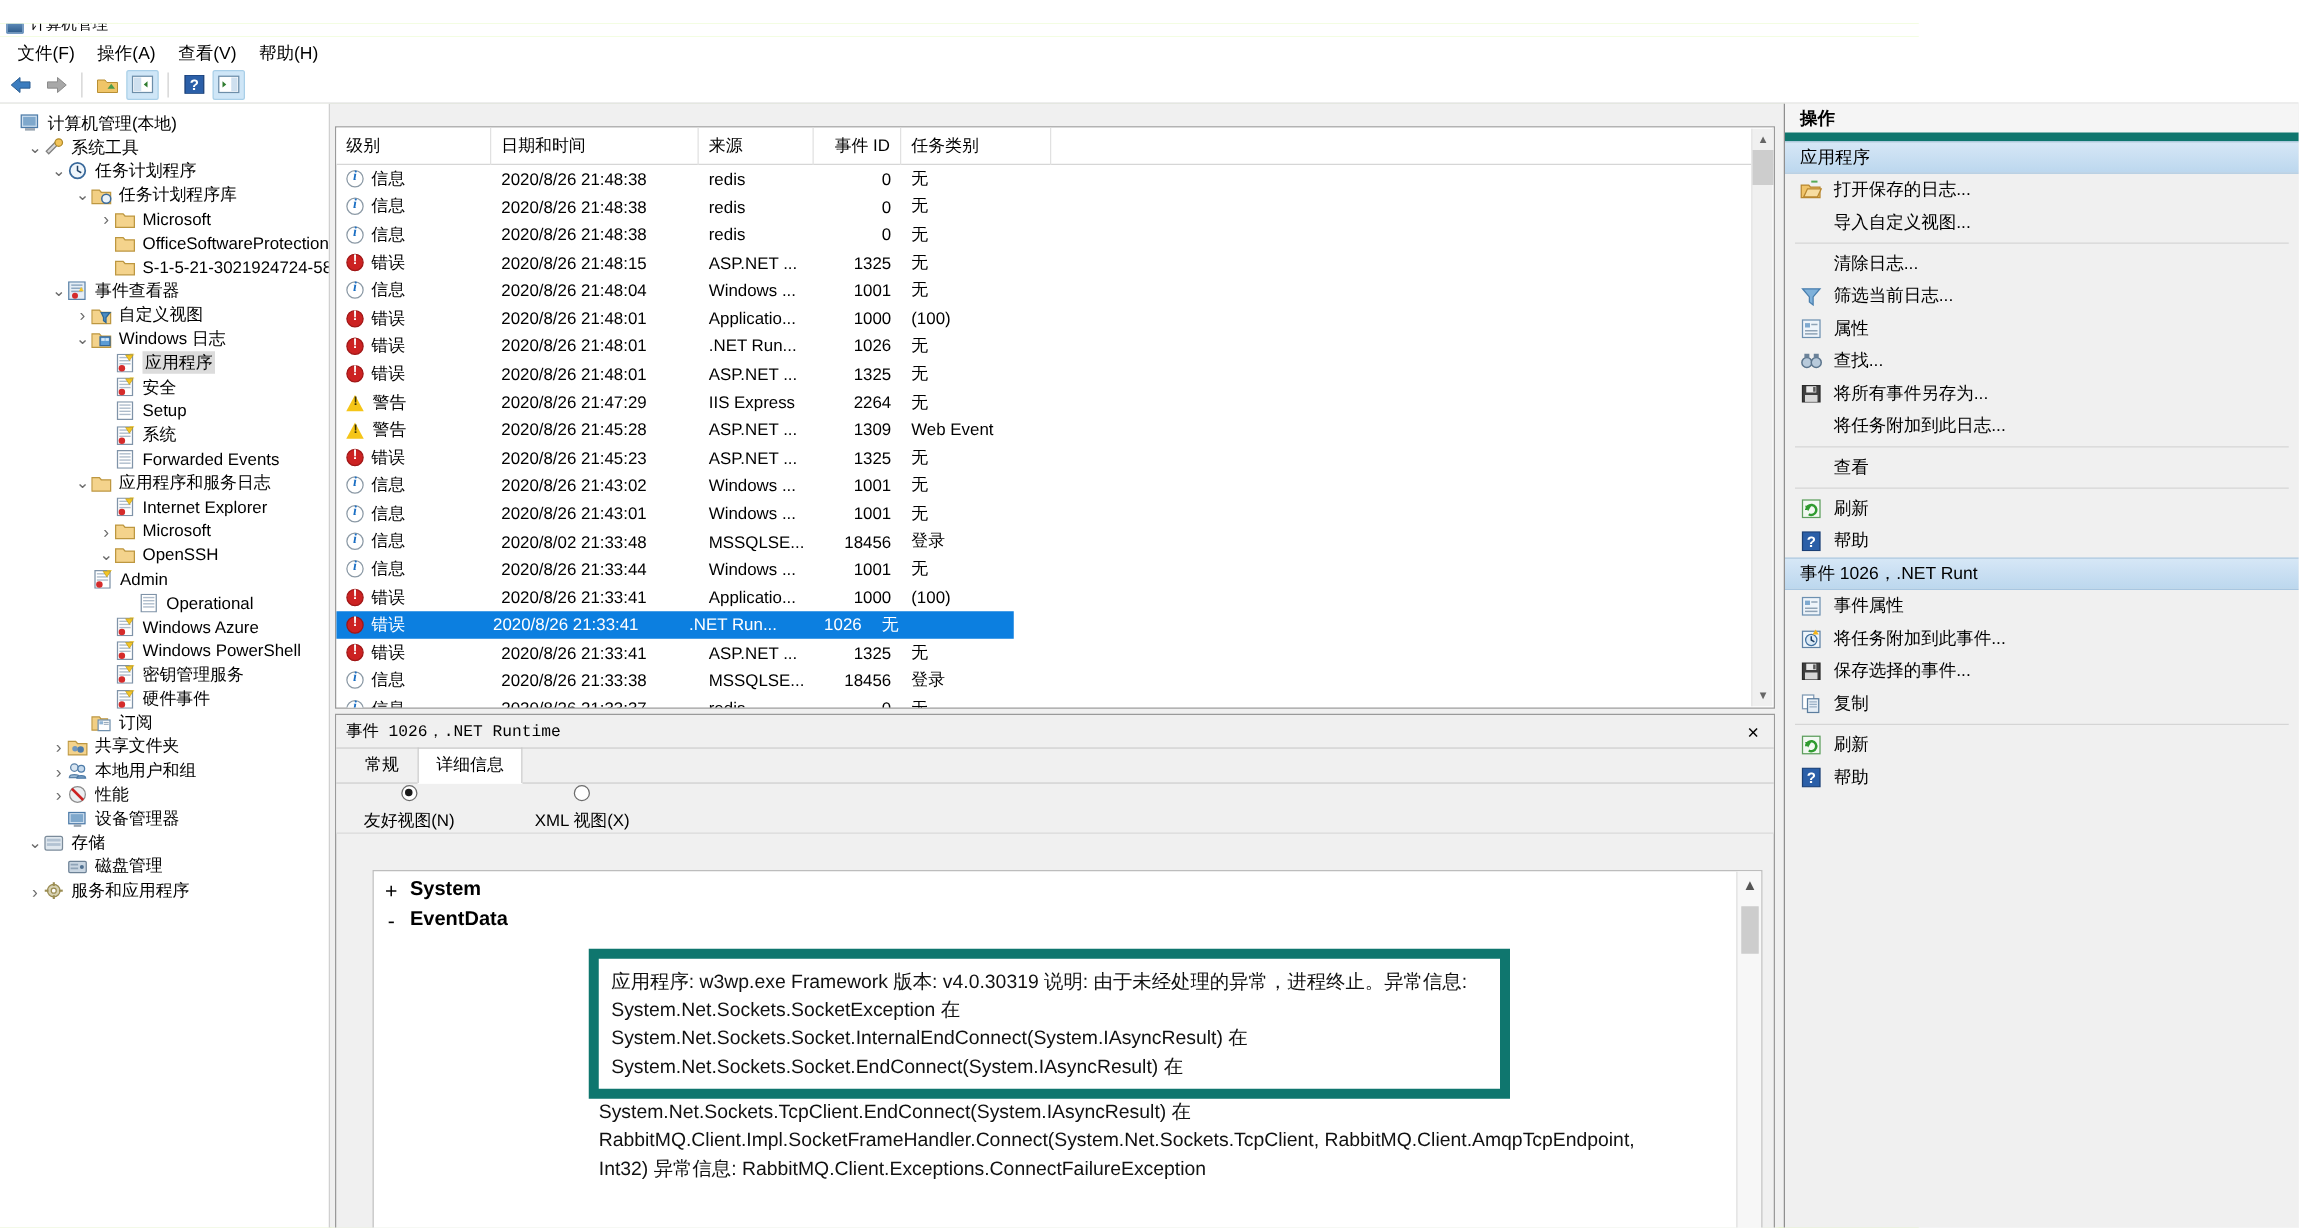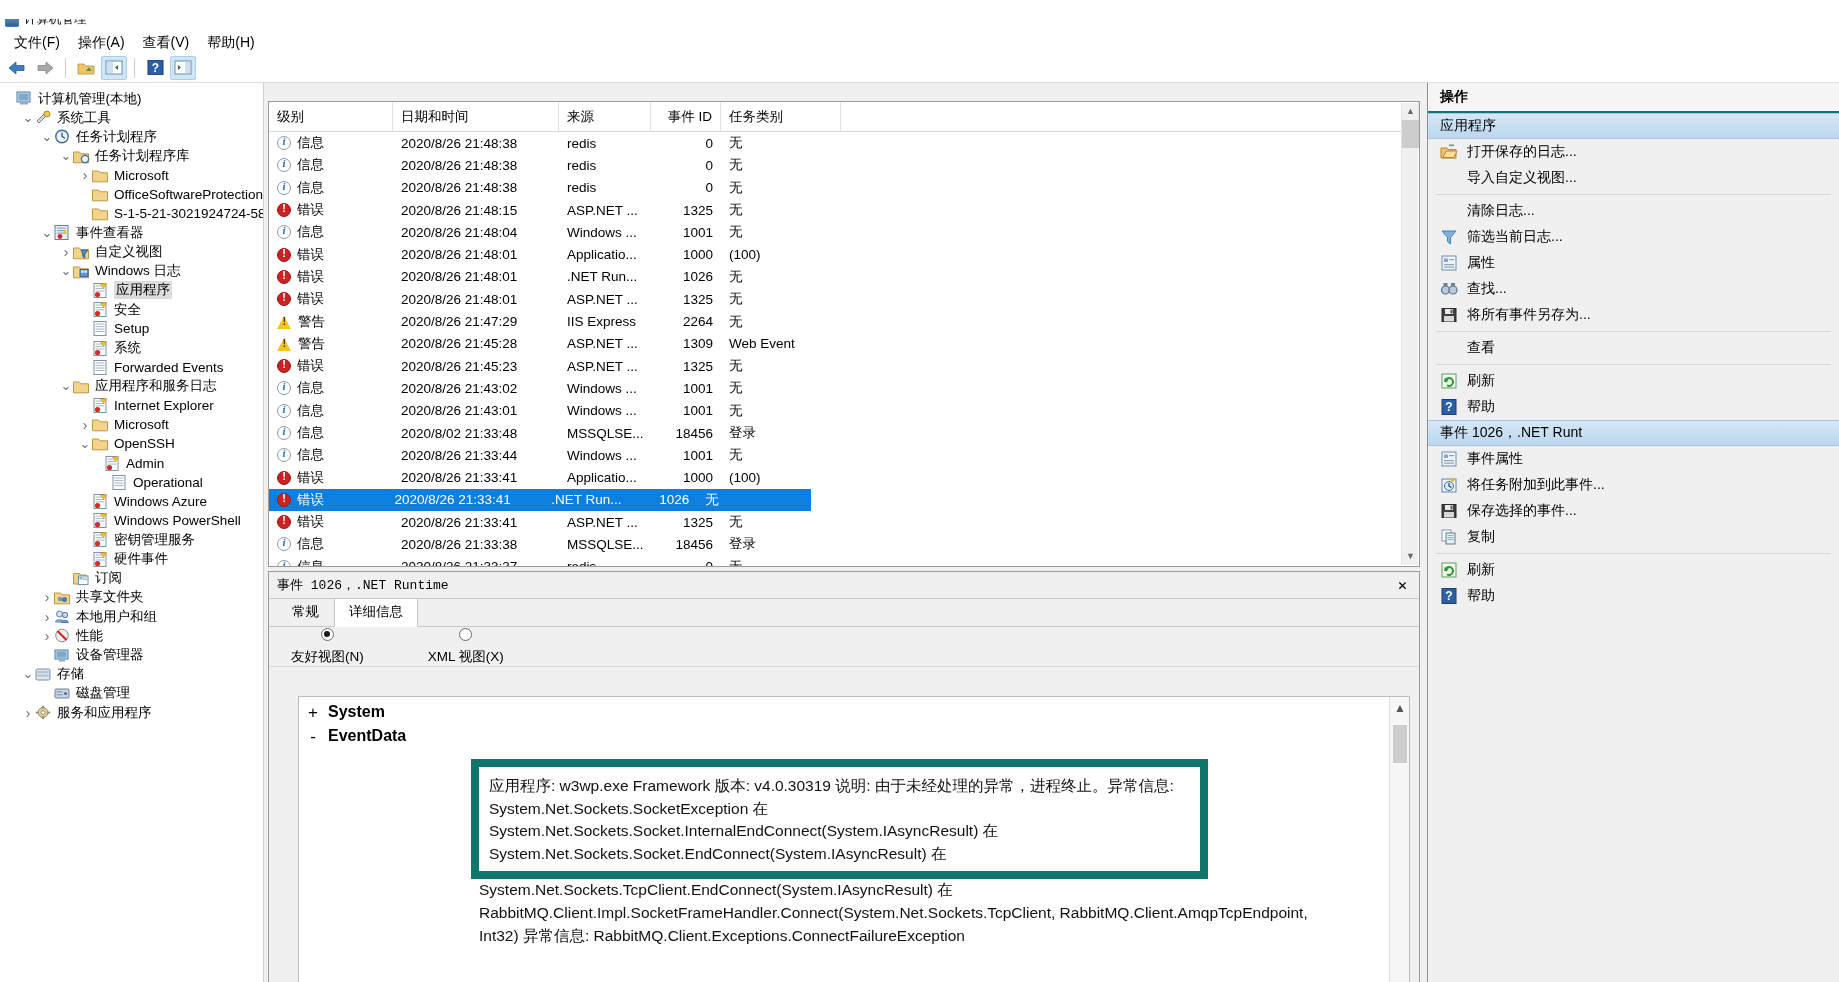--- a/index.html
+++ b/index.html
@@ -164,21 +164,21 @@
   .detail-vscroll .dbtn { width:20px; height:22px; text-align:center; line-height:22px; color:#555; font-size:12px; }
   .detail-vscroll .dbtn.bot { position:absolute; bottom:0; }
   .detail-vscroll .dthumb { position:absolute; left:3px; top:28px; width:14px; height:38px; background:#cdcdcd; }
 
   
   .actions-pane {
     position:absolute; left:1427px; top:0; width:412px; height:918px;
     background:#f0f0f0; border-left:1px solid #8f8f8f;
   }
   .actions-header { height:30px; display:flex; align-items:center; padding-left:12px;
-    font-weight:bold; font-size:14px; border-bottom:2px solid #0f766e; background:#f5f5f5; }
+    font-weight:bold; font-size:14px; border-bottom:7px solid #0f766e; background:#f5f5f5; }
   .act-group-title {
     height:26px; display:flex; align-items:center; padding-left:12px; font-size:14px;
     background:linear-gradient(#d6e7f6,#bcd7ee); border-top:1px solid #a8c6e0; border-bottom:1px solid #a8c6e0;
   }
   .act-item { height:26px; display:flex; align-items:center; gap:9px; padding-left:12px; font-size:14px;
     white-space:nowrap; overflow:hidden; }
   .act-item .aicon { width:18px; min-width:18px; height:16px; display:inline-block; }
   .act-item.noicon { padding-left:39px; }
   .act-sep { height:1px; background:#d5d5d5; margin:3px 8px; }
 </style>
@@ -418,21 +418,21 @@
               </svg></span>
             <span class="tlabel">Microsoft</span>
           </div>
           <div class="tnode" style="padding-left: 78px;">
             <span class="twist" style="font-size: 13px; line-height: 6px;">⌄</span>
             <span class="ticon"><svg width="17" height="15">
                 <path d="M0.5 3 h6 l1.5 1.8 H15.5 v9 H0.5 Z" fill="#f4d38c" stroke="#bd9740"></path>
               </svg></span>
             <span class="tlabel">OpenSSH</span>
           </div>
-          <div class="tnode" style="padding-left: 90px;">
+          <div class="tnode" style="padding-left: 60px;">
             <span class="twist"></span>
             <span class="ticon"><svg width="17" height="15">
                 <rect x="2" y="0.5" width="12" height="14" fill="#ffffff" stroke="#7f93a8"></rect>
                 <rect x="3.5" y="2.5" width="9" height="1.1" fill="#aebccb"></rect>
                 <rect x="3.5" y="5" width="9" height="1.1" fill="#aebccb"></rect>
                 <rect x="3.5" y="7.5" width="9" height="1.1" fill="#aebccb"></rect>
                 <polygon points="11.5,0.5 15.5,0.5 13.5,-3" fill="#f4c524"></polygon>
                 <polygon points="8.5,1 14.5,1 11.5,5.5" fill="#f4c524" stroke="#b8930f" stroke-width="0.5"></polygon>
                 <circle cx="5.5" cy="11.5" r="2.6" fill="#d52b2b"></circle>
               </svg></span>
@@ -894,20 +894,23 @@
           </div>
           <div class="act-item">
             <span class="aicon"><svg width="18" height="16">
                 <rect x="2" y="1.5" width="14" height="13" fill="#3f3f3f" stroke="#2a2a2a"></rect>
                 <rect x="5" y="2" width="8" height="5" fill="#e9e9e9"></rect>
                 <rect x="10.5" y="2.6" width="2" height="3.8" fill="#5a5a5a"></rect>
                 <rect x="4" y="9" width="10" height="5.5" fill="#d8d8d8"></rect>
               </svg></span>
             <span>将所有事件另存为...</span>
           </div>
+          <div class="act-item noicon">
+            <span>将任务附加到此日志...</span>
+          </div>
           <div class="act-sep"></div>
           <div class="act-item noicon">
             <span>查看</span>
           </div>
           <div class="act-sep"></div>
           <div class="act-item">
             <span class="aicon"><svg width="18" height="16">
                 <rect x="2" y="1" width="14" height="14" fill="#f2f8f2" stroke="#5c9e5c"></rect>
                 <path d="M5 9 a4 4 0 1 1 2 3.4" fill="none" stroke="#2f9b2f" stroke-width="2"></path>
                 <polygon points="4,5.5 9,5.5 6.5,10" fill="#2f9b2f"></polygon>

